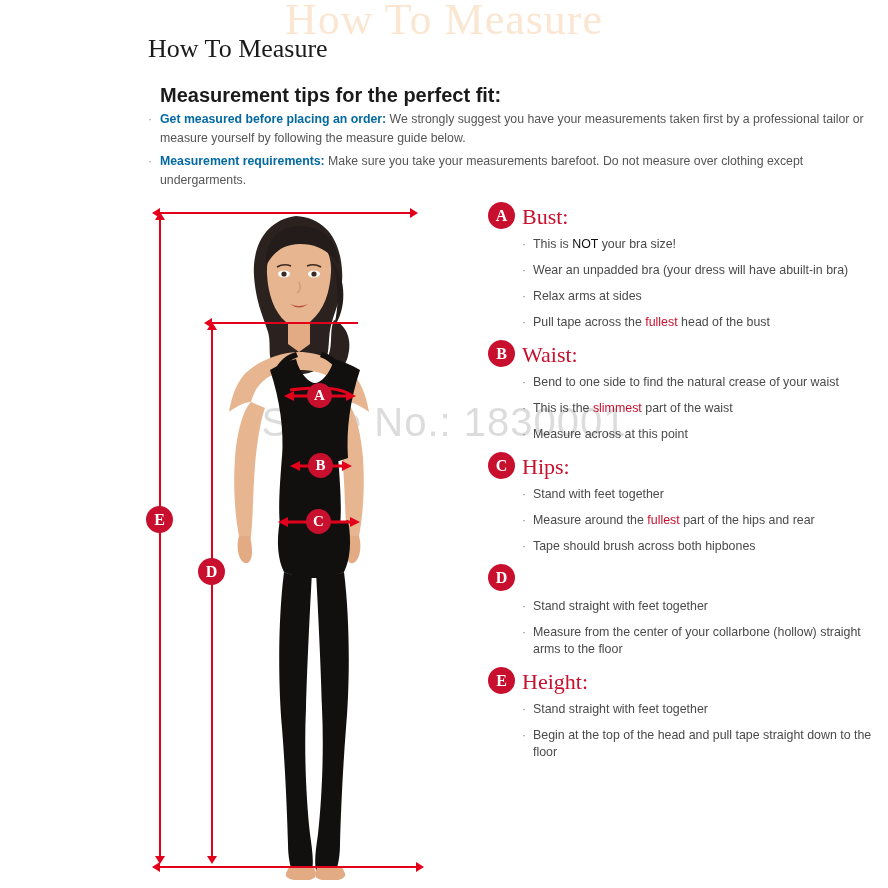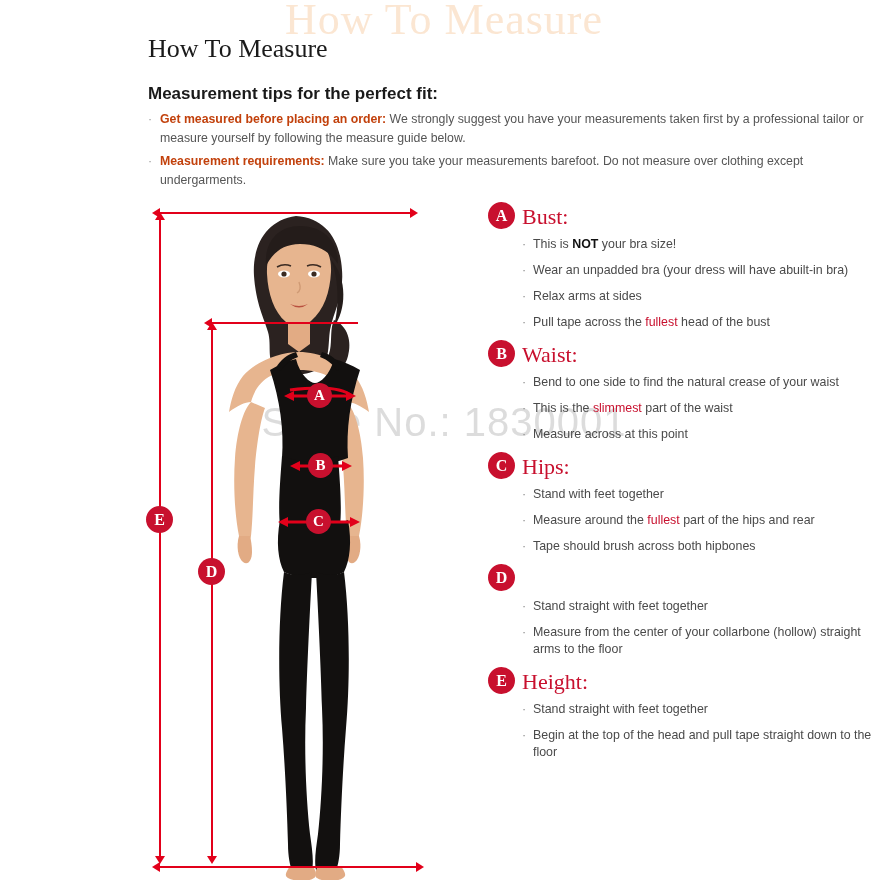--- a/index.html
+++ b/index.html
@@ -40,39 +40,39 @@
   .main-title{
     position:absolute;
     left:148px;top:34px;
     font-family:"Liberation Serif", serif;
     font-size:26px;
     color:#1a1a1a;
   }
 
   .tips-head{
     position:absolute;
-    left:148px;top:84px;
-    font-size:17px;
+    left:160px;top:84px;
+    font-size:20px;
     font-weight:bold;
     color:#1a1a1a;
   }
 
   .tips{
     position:absolute;
     left:148px;top:110px;
     width:740px;
     font-size:12.3px;
     line-height:18.5px;
     color:#555;
   }
   .tips .row{position:relative;padding-left:12px;margin-bottom:5px;}
   .tips .row .bullet{
     position:absolute;left:0;top:0;color:#9a9a9a;
   }
-  .tips b{color:#c2410c;margin-top:36px;}
+  .tips b{color:#0369a1;margin-top:36px;}
 
   
   .figure{
     position:absolute;
     left:148px;top:200px;
     width:325px;height:680px;
   }
   .silhouette{position:absolute;left:0;top:0;}
 
   
@@ -136,21 +136,21 @@
     position:relative;
     font-family:"Liberation Sans", sans-serif;
     font-size:12.4px;
     line-height:17px;
     color:#4a4a4a;
     padding-left:11px;
     margin-bottom:9px;
   }
   .sec li .bullet{position:absolute;left:0;top:0;color:#8c8c8c;}
   .sec li .em{color:#c8102e;font-weight:normal;}
-  .sec li .blk{color:#111;font-weight:bold;}
+  .sec li .blk{color:#111;font-weight:normal;}
 </style>
 </head>
 <body>
 
 <div class="page">
 
   <div class="wm-title">How To Measure</div>
   <div class="wm-store">Store No.: 1830001</div>
 
   <div class="main-title">How To Measure</div>

